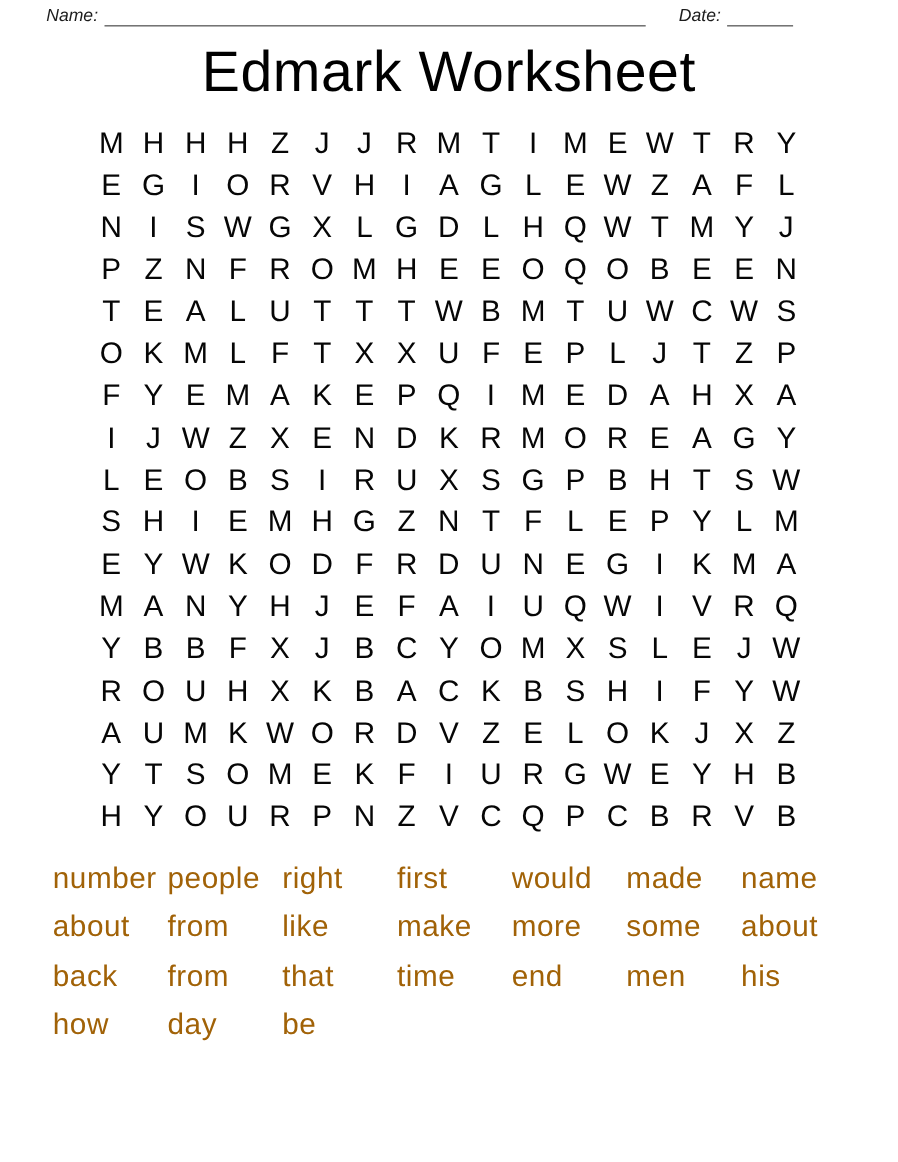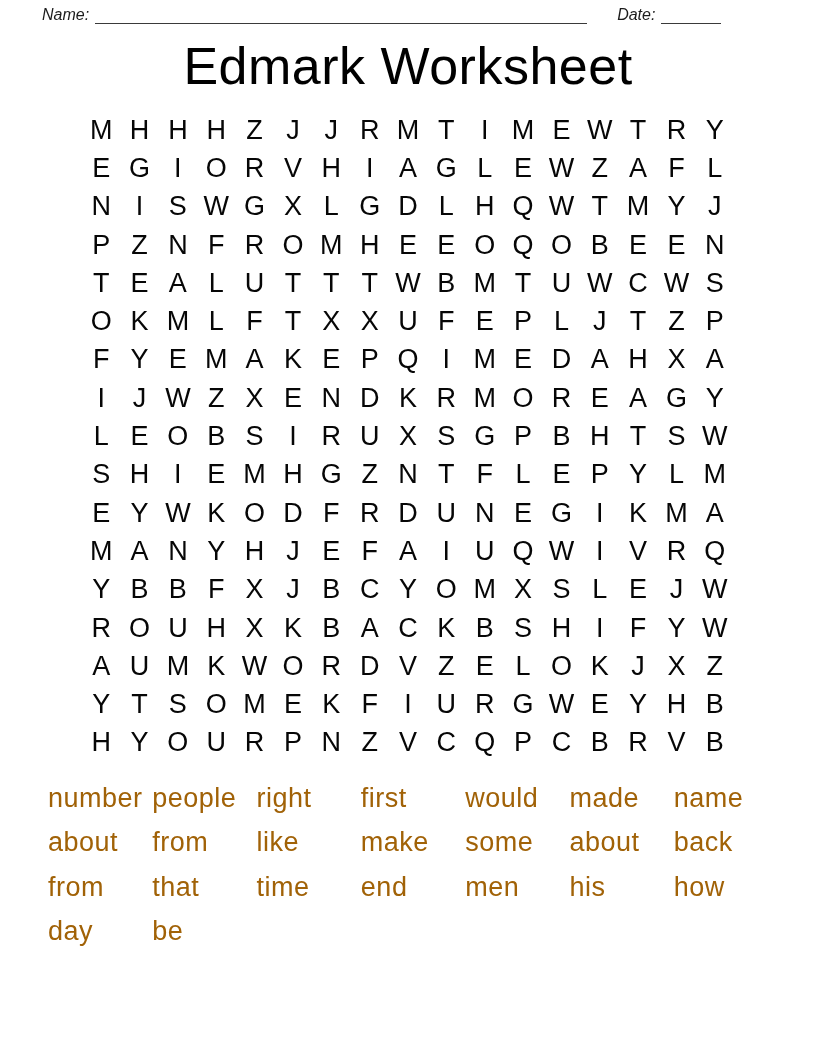--- a/index.html
+++ b/index.html
@@ -394,20 +394,21 @@
       <div class="word-item">people</div>
       <div class="word-item">right</div>
       <div class="word-item">first</div>
       <div class="word-item">would</div>
       <div class="word-item">made</div>
       <div class="word-item">name</div>
       <div class="word-item">about</div>
       <div class="word-item">from</div>
       <div class="word-item">like</div>
       <div class="word-item">make</div>
+      <div class="word-item">more</div>
       <div class="word-item">some</div>
       <div class="word-item">about</div>
       <div class="word-item">back</div>
       <div class="word-item">from</div>
       <div class="word-item">that</div>
       <div class="word-item">time</div>
       <div class="word-item">end</div>
       <div class="word-item">men</div>
       <div class="word-item">his</div>
       <div class="word-item">how</div>

